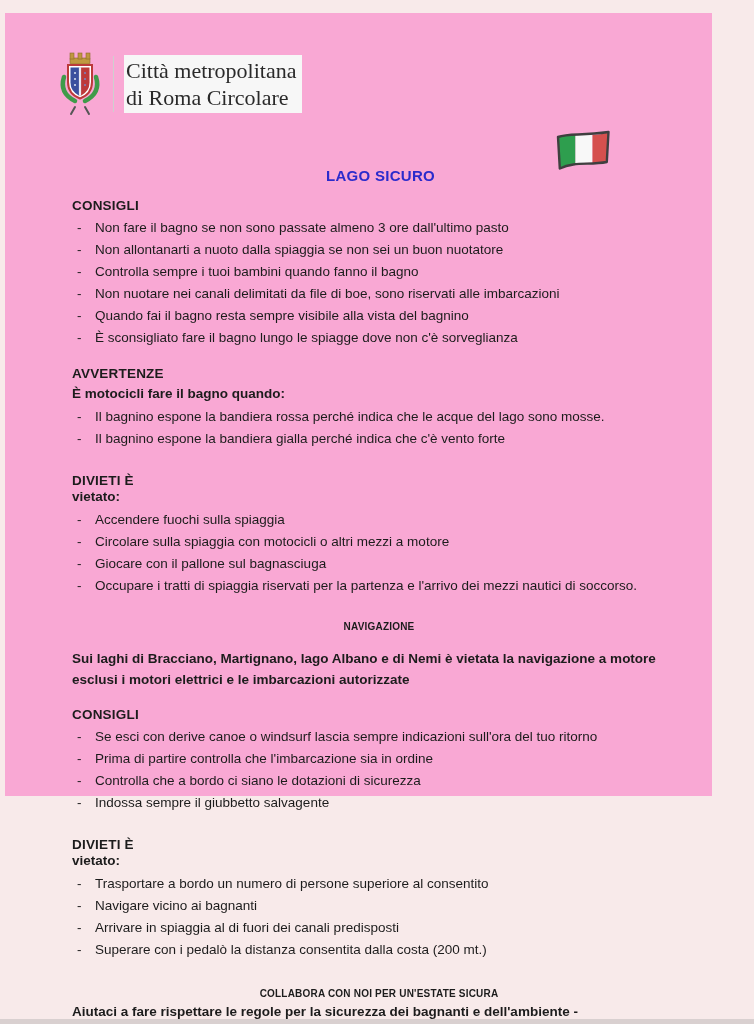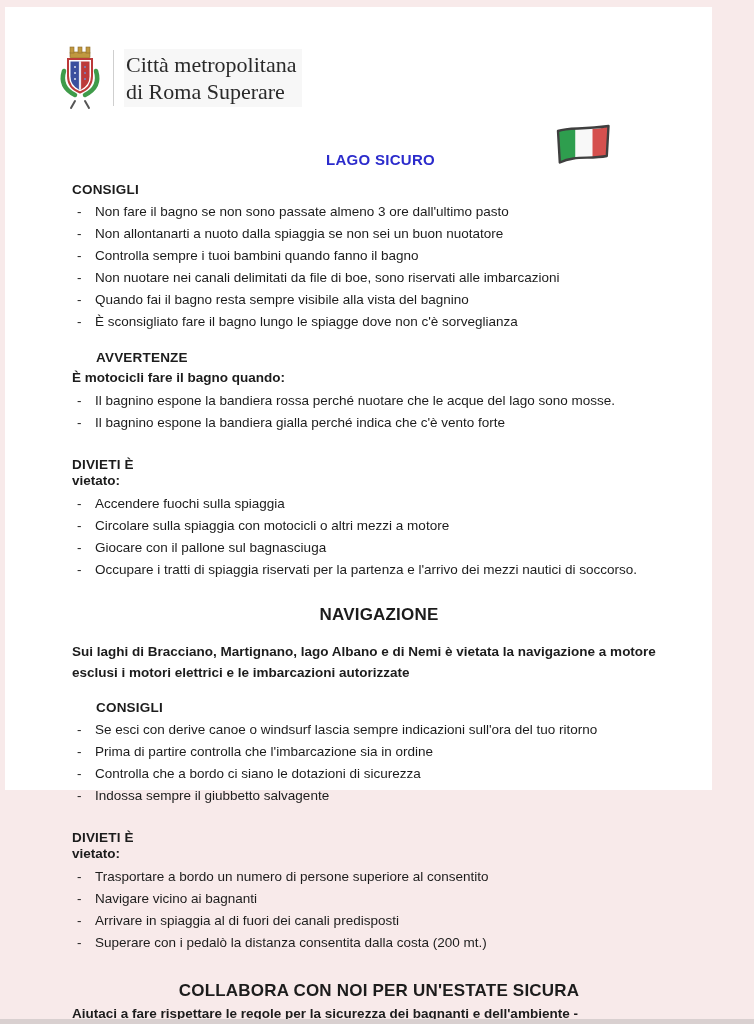--- a/index.html
+++ b/index.html
@@ -8,57 +8,57 @@
     background: #f8eaea;
     position: relative;
     font-family: "Liberation Sans", sans-serif;
     overflow: hidden;
   }
   .bottom-edge {
     position: absolute; left: 0; bottom: 0; width: 754px; height: 5px;
     background: #d9d0d0;
   }
   .page {
-    position: absolute; left: 5px; top: 7px;
+    position: absolute; left: 5px; top: 13px;
     width: 707px; height: 783px;
-    background: #ffffff;
+    background: #f9a8d4;
     color: #1c1c1c;
   }
   
   .header {
     display: flex; align-items: center;
     margin: 38px 0 0 50px;
   }
   .crest { width: 50px; height: 66px; flex: 0 0 auto; }
   .logo-divider {
     width: 1px; height: 56px; background: #cfcfcf; margin: 0 10px 0 8px;
   }
   .org {
     font-family: "Liberation Serif", serif;
     font-size: 22px; line-height: 27px; color: #2a2a2a;
     background: #f7f7f7; padding: 2px 6px 2px 2px;
   }
   
   .flag { position: absolute; left: 548px; top: 112px; width: 60px; height: 50px; }
   
-  .titles { text-align: center; margin-top: 40px; transform: translateX(22px); }
+  .titles { text-align: center; margin-top: 50px; transform: translateX(22px); }
   .doc-title { font-size: 15px; font-weight: bold; letter-spacing: .3px; }
   .doc-subtitle { font-size: 15px; font-weight: bold; color: #1c1c1c; margin-top: 2px; letter-spacing: .3px; }
   
   .content { padding: 0 26px 0 67px; font-size: 13.5px; }
   .sec-h { font-weight: bold; font-size: 13.5px; margin: 14px 0 4px 0; letter-spacing: .2px; }
-  .sec-h.gap1 { margin-top: 17px; margin-left: 24px; }
+  .sec-h.gap1 { margin-top: 17px; }
   .sec-h.gap2 { margin-top: 23px; }
   .sec-sub { font-weight: bold; font-size: 13.5px; line-height: 18px; }
   .list { margin-top: 3px; }
   .b-item { display: flex; line-height: 22px; }
   .b-dash { flex: 0 0 23px; padding-left: 5px; box-sizing: border-box; }
   .b-text { flex: 1 1 auto; }
   .center-h {
-    text-align: center; font-weight: bold; font-size: 17px;
+    text-align: center; font-weight: bold; font-size: 10px;
     margin-top: 24px; letter-spacing: .2px;
   }
   .center-h.big-gap { margin-top: 27px; text-align: center; }
   .bold-para {
     font-weight: bold; font-size: 13.5px; line-height: 21px;
     margin-top: 16px; max-width: 648px;
   }
   .bold-para.tight { margin-top: 2px; }
 </style>
 </head>
@@ -92,21 +92,21 @@
       </g>
 
       <path d="M9,26 q-5,16 11,24" fill="none" stroke="#3f9b4a" stroke-width="4.5" stroke-linecap="round"></path>
       <path d="M41,26 q5,16 -11,24" fill="none" stroke="#3f9b4a" stroke-width="4.5" stroke-linecap="round"></path>
 
       <path d="M20,56 l-4,7 M30,56 l4,7" stroke="#555555" stroke-width="2" stroke-linecap="round"></path>
     </svg>
     <div class="logo-divider"></div>
     <div class="org">
       <div>Città metropolitana</div>
-      <div>di Roma Superare</div>
+      <div>di Roma Circolare</div>
     </div>
   </div>
 
   <svg class="flag" viewBox="0 0 60 48">
     <path d="M5,11 C11,9 16.5,8 22.5,8 L22.5,38 C16.5,38.5 11,40.5 6.8,42.5 Z" fill="#2e9e4e"></path>
     <path d="M22.5,8 C28.5,8 33.5,9 39.5,9 L39.5,37 C33.5,36.5 28.5,37.5 22.5,38 Z" fill="#f8f8f8"></path>
     <path d="M39.5,9 C45.5,9 50.5,8 55.5,6 L53.8,36 C49,37.5 44.5,37.2 39.5,37 Z" fill="#d5504e"></path>
     <path d="M5,11 C16,7 28,10 55.5,6 L53.8,36 C36,39.5 22,35 6.8,42.5 Z" fill="none" stroke="#3f3f3f" stroke-width="2.4" stroke-linejoin="round" stroke-linecap="round"></path>
   </svg>
 
@@ -142,21 +142,21 @@
           <span class="b-dash">-</span>
           <span class="b-text">È sconsigliato fare il bagno lungo le spiagge dove non c'è sorveglianza</span>
         </div>
       </div>
 
     <div class="sec-h gap1">AVVERTENZE</div>
     <div class="sec-sub">È motocicli fare il bagno quando:</div>
     <div class="list">
         <div class="b-item">
           <span class="b-dash">-</span>
-          <span class="b-text">Il bagnino espone la bandiera rossa perché nuotare che le acque del lago sono mosse.</span>
+          <span class="b-text">Il bagnino espone la bandiera rossa perché indica che le acque del lago sono mosse.</span>
         </div>
         <div class="b-item">
           <span class="b-dash">-</span>
           <span class="b-text">Il bagnino espone la bandiera gialla perché indica che c'è vento forte</span>
         </div>
       </div>
 
     <div class="sec-h gap2" style="margin-bottom:0">DIVIETI È</div>
     <div class="sec-sub">vietato:</div>
     <div class="list">

